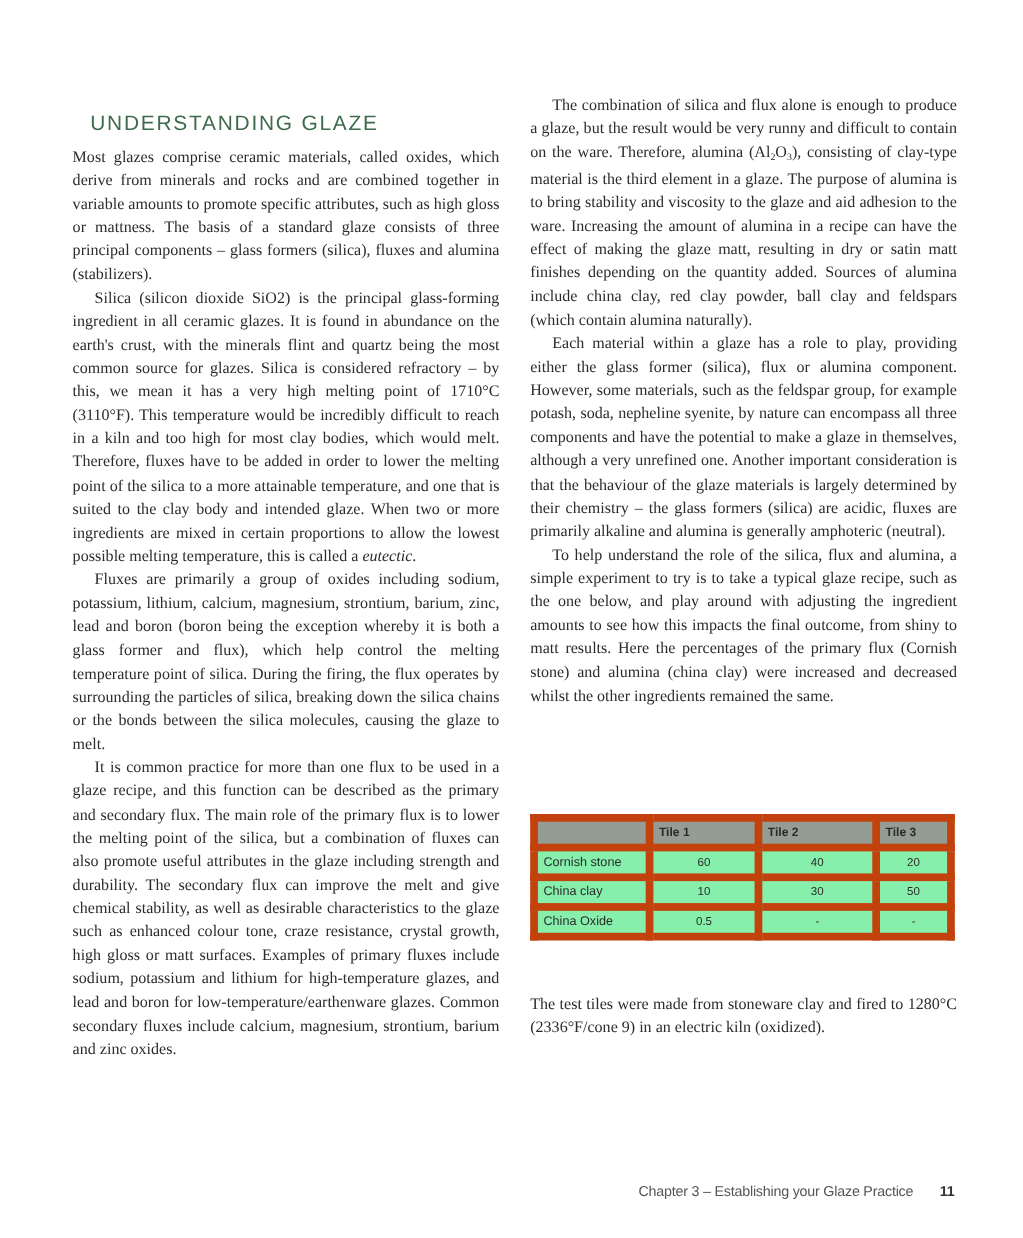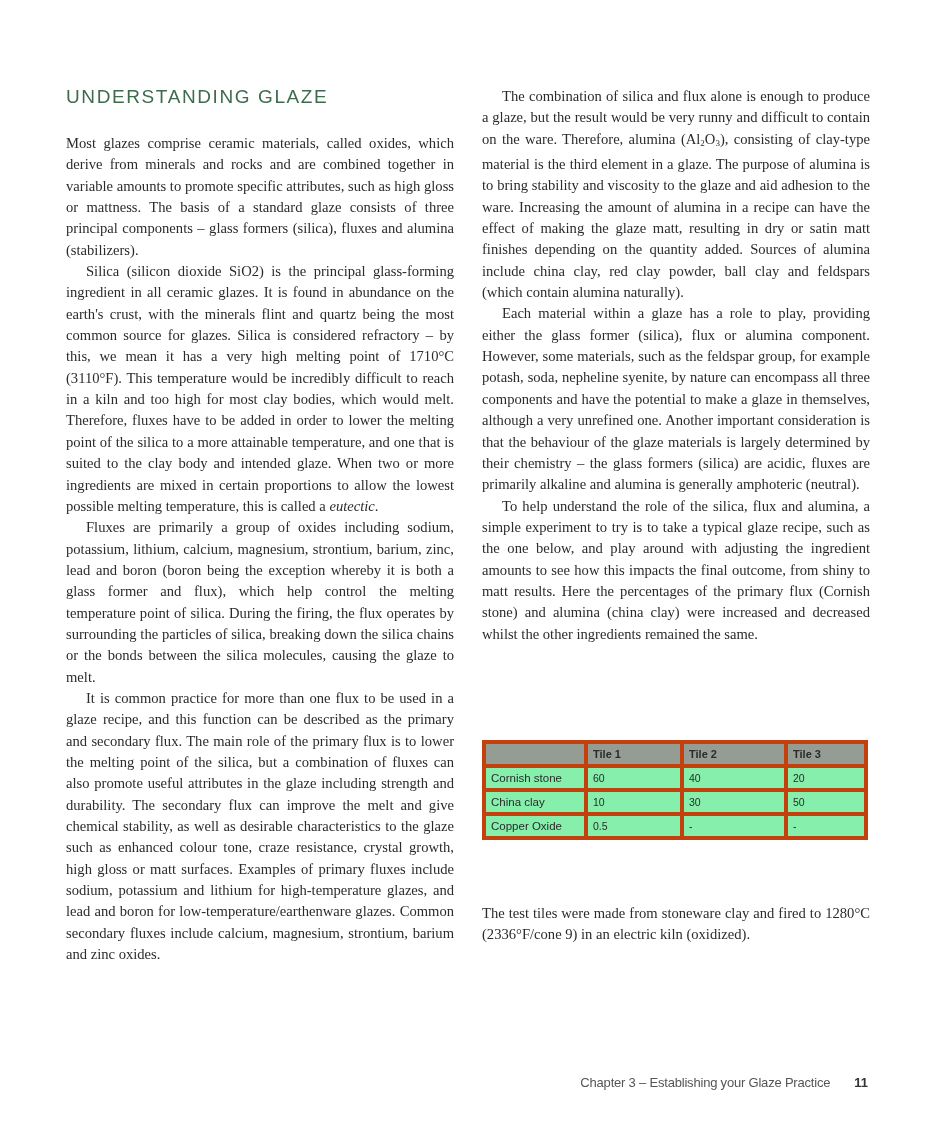--- a/index.html
+++ b/index.html
@@ -1,36 +1,36 @@
 <!DOCTYPE html>
 <html><head>
 <meta charset="utf-8">
 <style>
   html, body { margin:0; padding:0; background:#ffffff; }
   body { width:930px; height:1125px; position:relative; overflow:hidden;
          font-family:"Liberation Serif","DejaVu Serif",serif; color:#2b2b2b; }
-  .title { position:absolute; left:66px; top:86px; margin:0;
+  .title { position:absolute; left:66px; top:86px; margin:16px;
            font-family:"Liberation Sans","DejaVu Sans",sans-serif;
            font-size:19px; font-weight:normal; letter-spacing:1.6px;
            color:#3d6b4c; }
   p.body { margin:0; font-size:14.6px; line-height:21.35px; text-align:justify;
            hyphens:manual; }
   p.indent { text-indent:20px; }
   .left-text { position:absolute; left:66px; top:133px; width:388px; }
   .right-text { position:absolute; left:482px; top:86px; width:388px; }
   .table-wrap { position:absolute; left:482px; top:740px; width:386px; }
   table { border-collapse:collapse; width:386px;
           font-family:"Liberation Sans","DejaVu Sans",sans-serif; font-size:11.5px; color:#2b2b2b; }
-  th, td { border:4px solid #c2410c; height:20px; padding:0 5px; text-align:left; }
+  th, td { border:7px solid #c2410c; height:20px; padding:0 5px; text-align:left; }
   th { background:#959c93; font-weight:bold; font-size:11px; }
   td { background:#86efac; }
   th.c0, td.c0 { width:88px; }
   th.c1, td.c1 { width:82px; }
   th.c2, td.c2 { width:90px; }
-  td.num { font-size:10.5px; }
+  td.num { font-size:10.5px;text-align:center; }
   .note { position:absolute; left:482px; top:903px; width:388px; }
   .footer { position:absolute; right:62px; top:1075px;
             font-family:"Liberation Sans","DejaVu Sans",sans-serif; font-size:13px; color:#555; }
   .footer .chap { letter-spacing:-0.2px; }
   .footer .pnum { font-weight:bold; color:#333; margin-left:24px; }
   sub { font-size:9px; vertical-align:-2px; }
 </style>
 </head>
 <body>
 
@@ -66,21 +66,21 @@
         <td class="c2 num">40</td>
         <td class="num">20</td>
       </tr>
       <tr>
         <td class="c0">China clay</td>
         <td class="c1 num">10</td>
         <td class="c2 num">30</td>
         <td class="num">50</td>
       </tr>
       <tr>
-        <td class="c0">Copper Oxide</td>
+        <td class="c0">China Oxide</td>
         <td class="c1 num">0.5</td>
         <td class="c2 num">-</td>
         <td class="num">-</td>
       </tr>
     </tbody>
   </table>
 </div>
 
 <div class="note">
   <p class="body">The test tiles were made from stoneware clay and fired to 1280°C (2336°F/cone 9) in an electric kiln (oxidized).</p>

